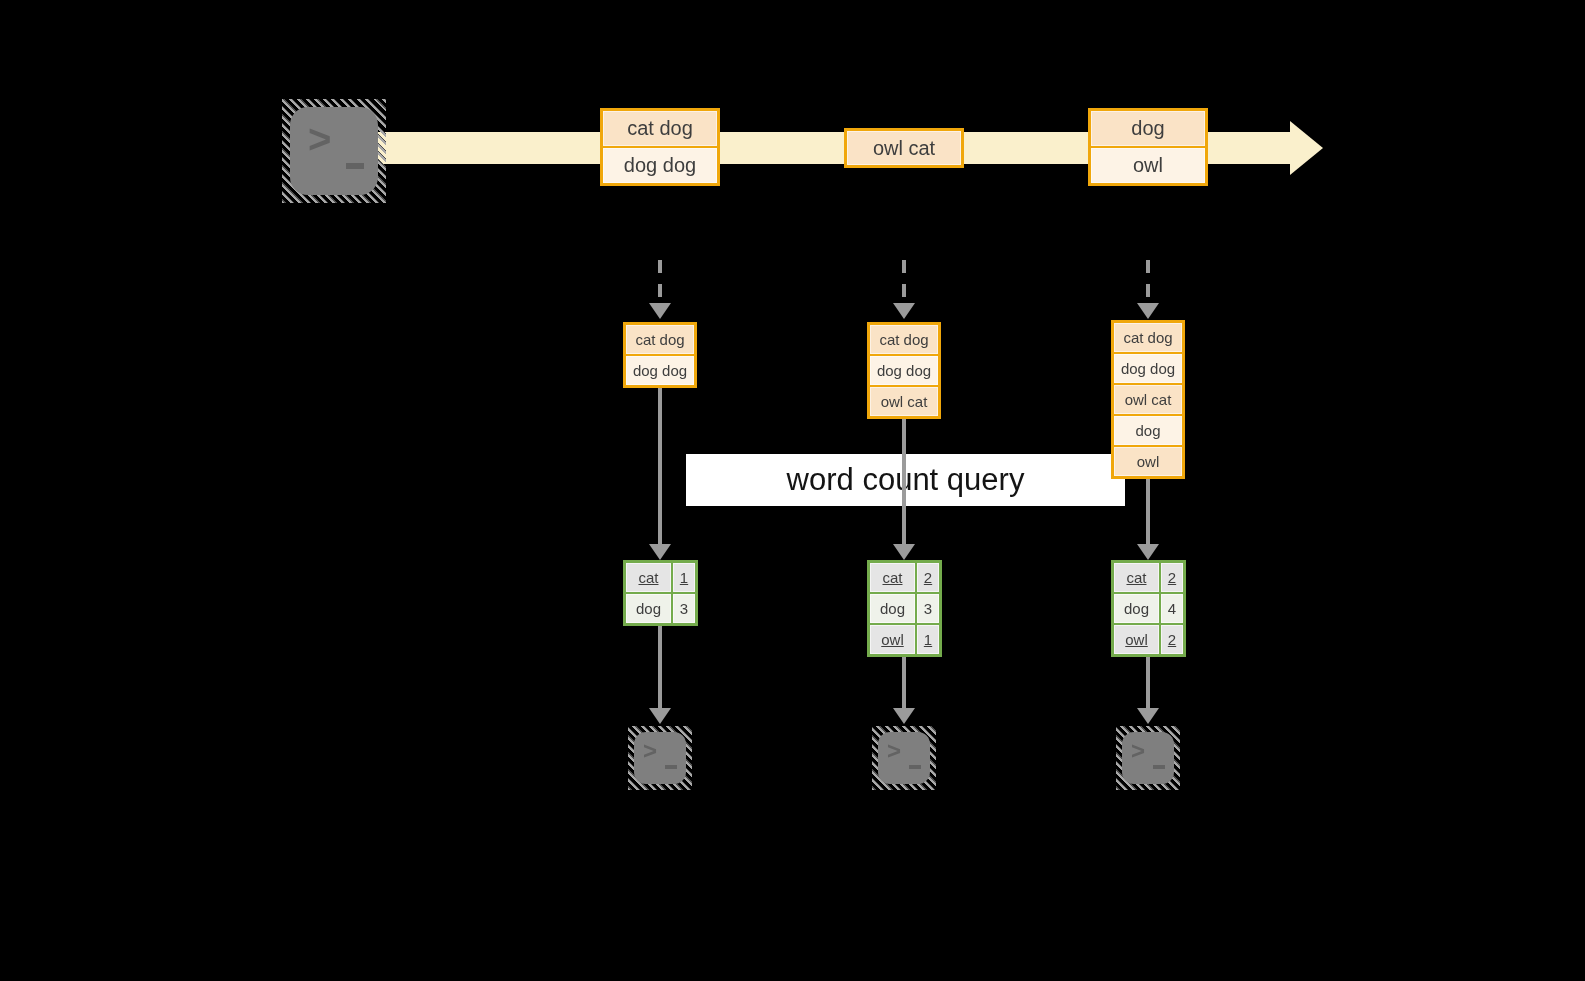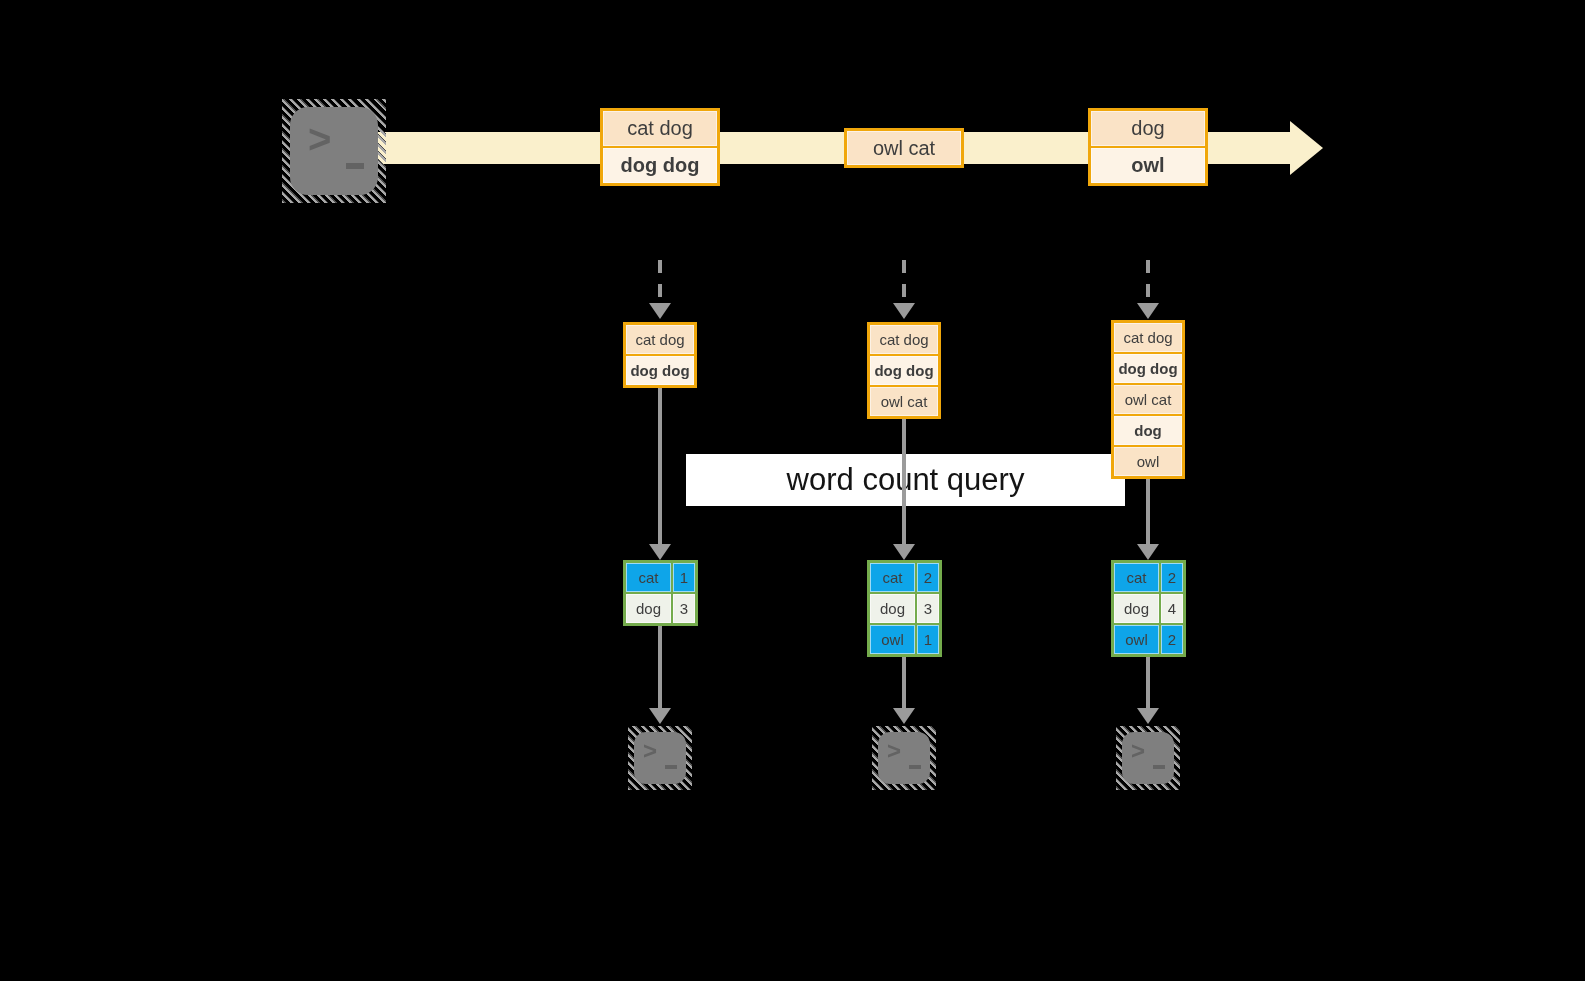--- a/index.html
+++ b/index.html
@@ -13,28 +13,28 @@
              border-left:33px solid #faf0cc;}
 
   
   .obox{position:absolute;box-sizing:border-box;border:3px solid #f0a70b;background:#f0a70b;
         display:flex;flex-direction:column;gap:2px;z-index:2;}
   .orow{display:flex;align-items:center;justify-content:center;color:#3e3e3e;
         box-shadow:inset 0 0 0 1px rgba(255,255,255,.55);}
   .big{font-size:20px;height:35px;}
   .sm{font-size:15px;height:29px;}
   .fa{background:#fae3c6;}
-  .fb{background:#fdf3e6;font-weight:bold;}
+  .fb{background:#fdf3e6;}
 
   
   .gtable{position:absolute;box-sizing:content-box;display:grid;grid-template-columns:45px 22px;
           gap:2px;background:#74ab4c;border:3px solid #74ab4c;z-index:2;}
   .gcell{height:29px;display:flex;align-items:center;justify-content:center;font-size:15px;
          color:#3e3e3e;box-shadow:inset 0 0 0 1px rgba(255,255,255,.6);}
-  .ga{background:#0ea5e9;}
+  .ga{background:#e5e5e5;text-decoration:underline;}
   .gb{background:#eff2ea;}
 
   
   .vline{position:absolute;width:4px;background:#9b9b9b;z-index:2;}
   .vdash{position:absolute;width:4px;z-index:2;
          background:repeating-linear-gradient(to bottom,#9b9b9b 0 13px,transparent 13px 24px);}
   .ahead{position:absolute;width:0;height:0;z-index:2;
          border-left:11px solid transparent;border-right:11px solid transparent;
          border-top:16px solid #9b9b9b;}
 

